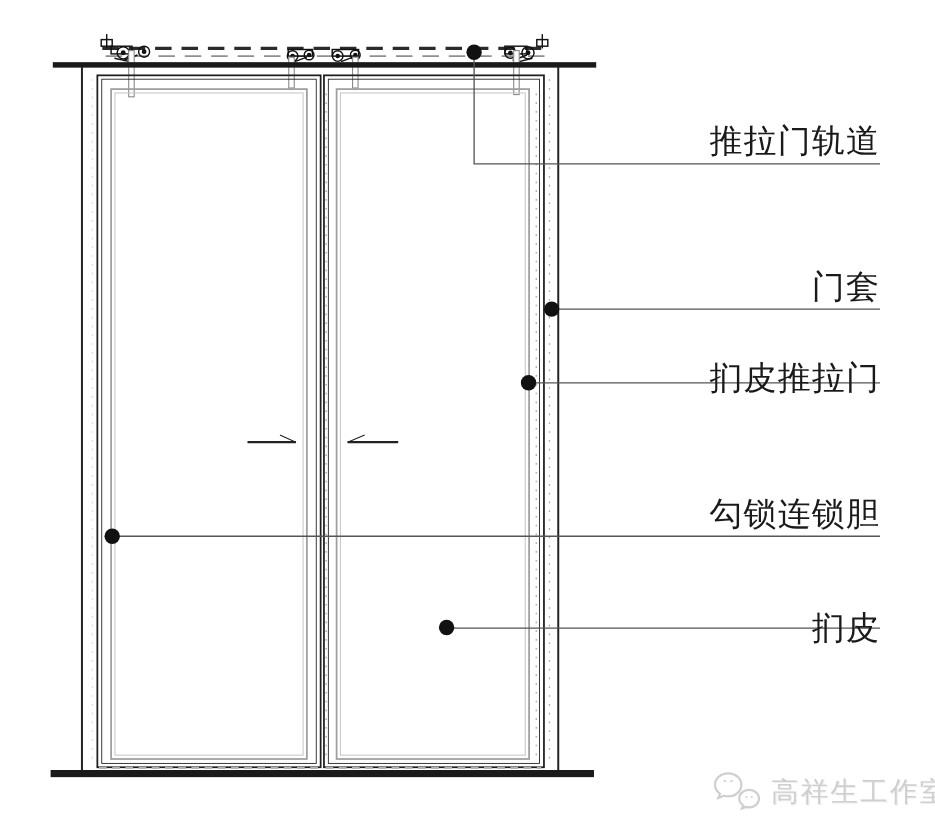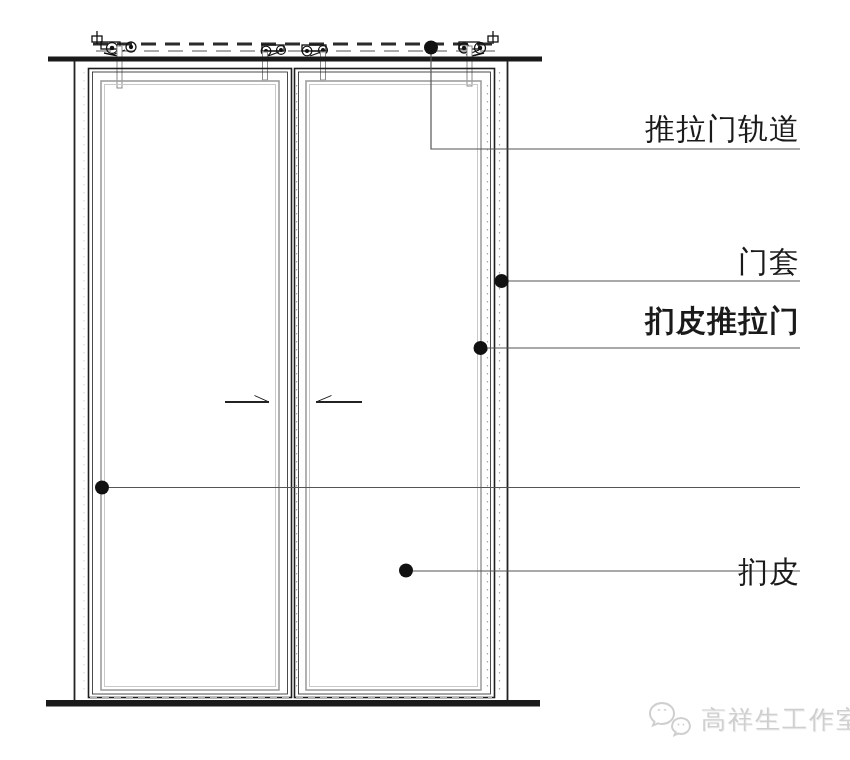--- a/index.html
+++ b/index.html
@@ -16,21 +16,21 @@
     right:50px;
     color:#1a1a1a;
     font-size:30px;
     line-height:36px;
     white-space:nowrap;
     letter-spacing:1px;
     text-align:right;
   }
   .lbl-track{top:111px;}
   .lbl-casing{top:244px;text-align:right;}
-  .lbl-updoor{top:303px;font-weight:bold;}
+  .lbl-updoor{top:327px;}
   .lbl-lock{top:450px;}
   .lbl-uph{top:554px;}
   .watermark{
     position:absolute;
     left:648px;top:700px;
     display:flex;align-items:center;gap:9px;
     color:#cfcfcf;
   }
   .watermark-text{
     font-size:25px;
@@ -158,20 +158,21 @@
     </g>
     <g>
       <line x1="406" y1="571" x2="800" y2="571" stroke="#555" stroke-width="1.2"></line>
       <circle cx="406" cy="570.5" r="7" fill="#111"></circle>
     </g>
   </svg>
 
   <div class="anno-label lbl-track">推拉门轨道</div>
   <div class="anno-label lbl-casing">门套</div>
   <div class="anno-label lbl-updoor">扪皮推拉门</div>
+  <div class="anno-label lbl-lock">勾锁连锁胆</div>
   <div class="anno-label lbl-uph">扪皮</div>
 
   <div class="watermark">
     <svg width="44" height="38" viewBox="0 0 44 38" fill="none" stroke="#cfcfcf" stroke-width="2">
       <path d="M26 13.5c0 6-5.4 10.5-12 10.5-1.4 0-2.8-.2-4-.6L5 25.5l1.5-3.8C4 19.8 2 16.9 2 13.5 2 7.5 7.4 3 14 3s12 4.5 12 10.5z"></path>
       <path d="M10 10.5 q1 -1.6 2 0" stroke-width="1.4"></path>
       <path d="M16 10.5 q1 -1.6 2 0" stroke-width="1.4"></path>
       <path d="M42 26c0 4.4-4 8-9 8-1.1 0-2.1-.15-3.1-.45L26.5 35l1.2-2.8C25.6 30.8 24 28.6 24 26c0-4.4 4-8 9-8s9 3.6 9 8z"></path>
       <circle cx="30.5" cy="24.5" r="0.9" fill="#cfcfcf" stroke="none"></circle>
       <circle cx="35.5" cy="24.5" r="0.9" fill="#cfcfcf" stroke="none"></circle>

